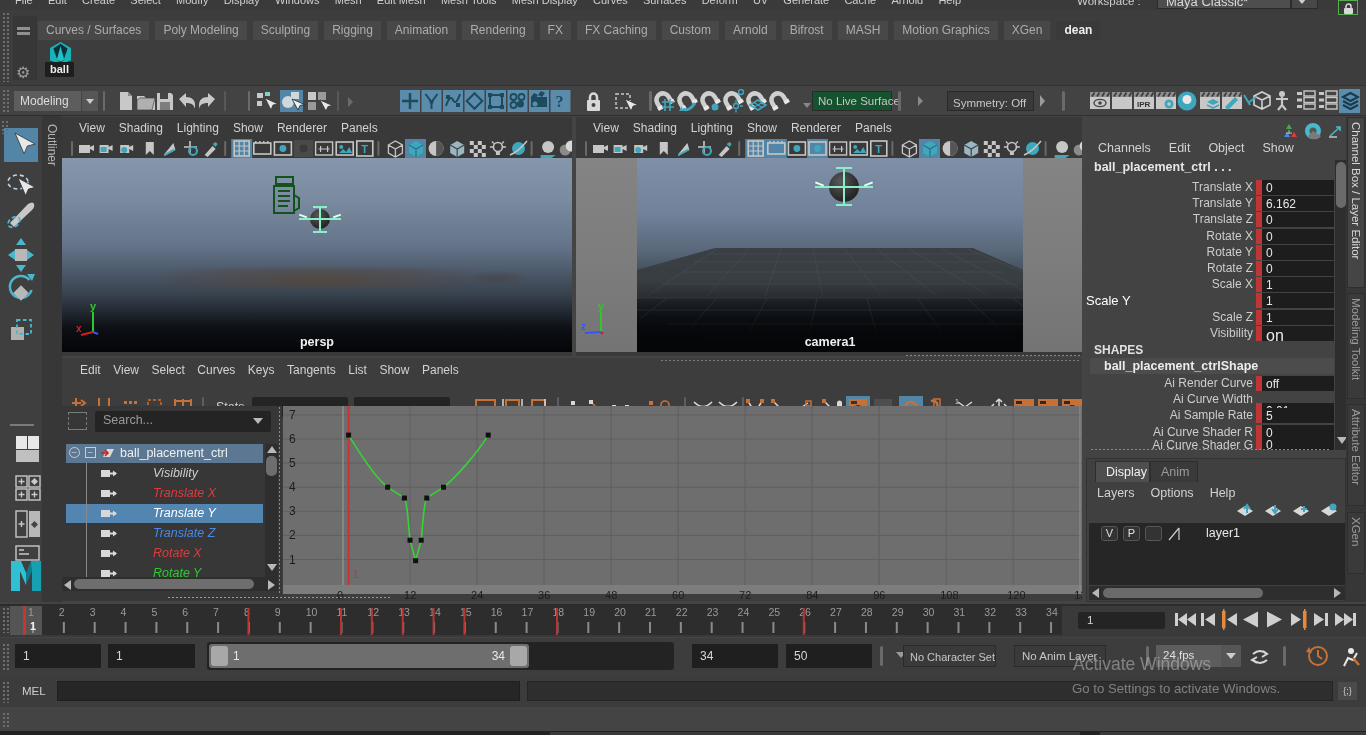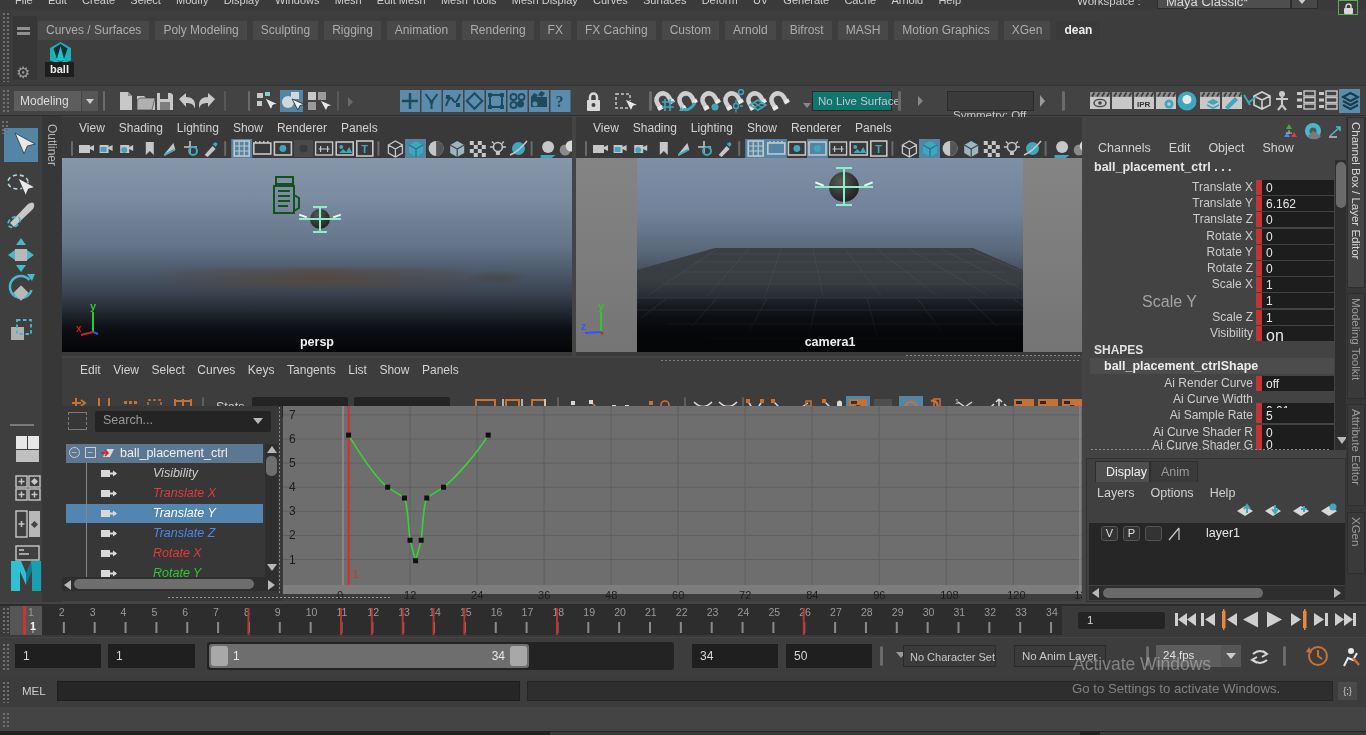--- a/index.html
+++ b/index.html
@@ -76,22 +76,22 @@
   </svg>
   <div class="abs" style="left:45px;top:52px;height:15px;background:#1e1e1e;color:#ececec;font-size:11px;font-weight:bold;padding:1px 5px 0 5px;">ball</div>
 </div>
 
 <div class="abs" id="statusline" style="left:0;top:85px;width:1366px;height:31px;background:#434343;border-top:1px solid #333;border-bottom:1px solid #2e2e2e;">
   <div class="abs" style="left:14px;top:5px;width:67px;height:20px;background:#5d5d5d;color:#dcdcdc;font-size:12px;padding:3px 0 0 6px;">Modeling</div>
   <div class="abs" style="left:81px;top:5px;width:17px;height:20px;background:#565656;border-left:1px solid #444;">
         <div style="margin:8px 0 0 4px;width:0;height:0;border-left:4px solid transparent;border-right:4px solid transparent;border-top:5px solid #ccc;"></div>
       </div>
   <div id="sl-icons"></div>
-  <div class="abs txt" style="left:812px;top:5px;width:80px;height:20px;background:#0f766e;border:1px solid #2a2a2a;color:#c6c6c6;font-size:11.5px;padding:3px 0 0 5px;">No Live Surface</div>
-  <div class="abs txt" style="left:947px;top:5px;width:87px;height:20px;background:#3a3a3a;border:1px solid #2a2a2a;color:#c6c6c6;font-size:11.5px;padding:17px 0 0 5px;">Symmetry: Off</div>
+  <div class="abs txt" style="left:812px;top:5px;width:80px;height:20px;background:#14532d;border:1px solid #2a2a2a;color:#c6c6c6;font-size:11.5px;padding:3px 0 0 5px;">No Live Surface</div>
+  <div class="abs txt" style="left:947px;top:5px;width:87px;height:20px;background:#3a3a3a;border:1px solid #2a2a2a;color:#c6c6c6;font-size:11.5px;padding:5px 0 0 5px;">Symmetry: Off</div>
   <svg class="abs" style="left:103px;top:3px;" width="1260" height="25">
     <g fill="#c0c0c0" stroke="none">
 
       <rect x="0" y="2" width="2" height="20" rx="1" fill="#6a6a6a"></rect>
 
       <path d="M17 3 h8 l4 4 v14 h-12 z" fill="#c8c8c8"></path>
           <path d="M25 3 l4 4 h-4 z" fill="#8a8a8a"></path>
 
       <path d="M34 7 h7 l2 2 h9 v12 h-18 z" fill="#c8c8c8"></path>
           <path d="M34 11 l3-2 h15 l-3 12 h-15 z" fill="#b0b0b0" stroke="#444" stroke-width="0.7"></path>
@@ -822,21 +822,21 @@
       <div class="abs" style="left: 0px; top: 144px; width: 167px; height: 15px; color: rgb(204, 204, 204); font-size: 12px; text-align: right;">Rotate Z</div>
       <div class="abs" style="left: 170px; top: 144px; width: 78px; height: 15px; background: rgb(29, 29, 29);">
         <div class="abs" style="left: 0px; top: 0px; width: 6px; height: 15px; background: rgb(192, 53, 53);"></div>
         <div class="abs" style="left: 10px; top: 1px; color: rgb(232, 232, 232); font-size: 12px;">0</div>
       </div>
       <div class="abs" style="left: 0px; top: 160.2px; width: 167px; height: 15px; color: rgb(204, 204, 204); font-size: 12px; text-align: right;">Scale X</div>
       <div class="abs" style="left: 170px; top: 160.2px; width: 78px; height: 15px; background: rgb(29, 29, 29);">
         <div class="abs" style="left: 0px; top: 0px; width: 6px; height: 15px; background: rgb(192, 53, 53);"></div>
         <div class="abs" style="left: 10px; top: 1px; color: rgb(232, 232, 232); font-size: 12px;">1</div>
       </div>
-      <div class="abs" style="left: 0px; top: 176.4px; width: 167px; height: 15px; color: #a3a3a3; font-size: 16px; text-align: center;">Scale Y</div>
+      <div class="abs" style="left: 0px; top: 176.4px; width: 167px; height: 15px; color: #ffffff; font-size: 13px; text-align: left;">Scale Y</div>
       <div class="abs" style="left: 170px; top: 176.4px; width: 78px; height: 15px; background: rgb(29, 29, 29);">
         <div class="abs" style="left: 0px; top: 0px; width: 6px; height: 15px; background: rgb(192, 53, 53);"></div>
         <div class="abs" style="left: 10px; top: 1px; color: rgb(232, 232, 232); font-size: 12px;">1</div>
       </div>
       <div class="abs" style="left: 0px; top: 192.6px; width: 167px; height: 15px; color: rgb(204, 204, 204); font-size: 12px; text-align: right;">Scale Z</div>
       <div class="abs" style="left: 170px; top: 192.6px; width: 78px; height: 15px; background: rgb(29, 29, 29);">
         <div class="abs" style="left: 0px; top: 0px; width: 6px; height: 15px; background: rgb(192, 53, 53);"></div>
         <div class="abs" style="left: 10px; top: 1px; color: rgb(232, 232, 232); font-size: 12px;">1</div>
       </div>
       <div class="abs" style="left: 0px; top: 208.8px; width: 167px; height: 15px; color: rgb(204, 204, 204); font-size: 12px; text-align: right;">Visibility</div>

